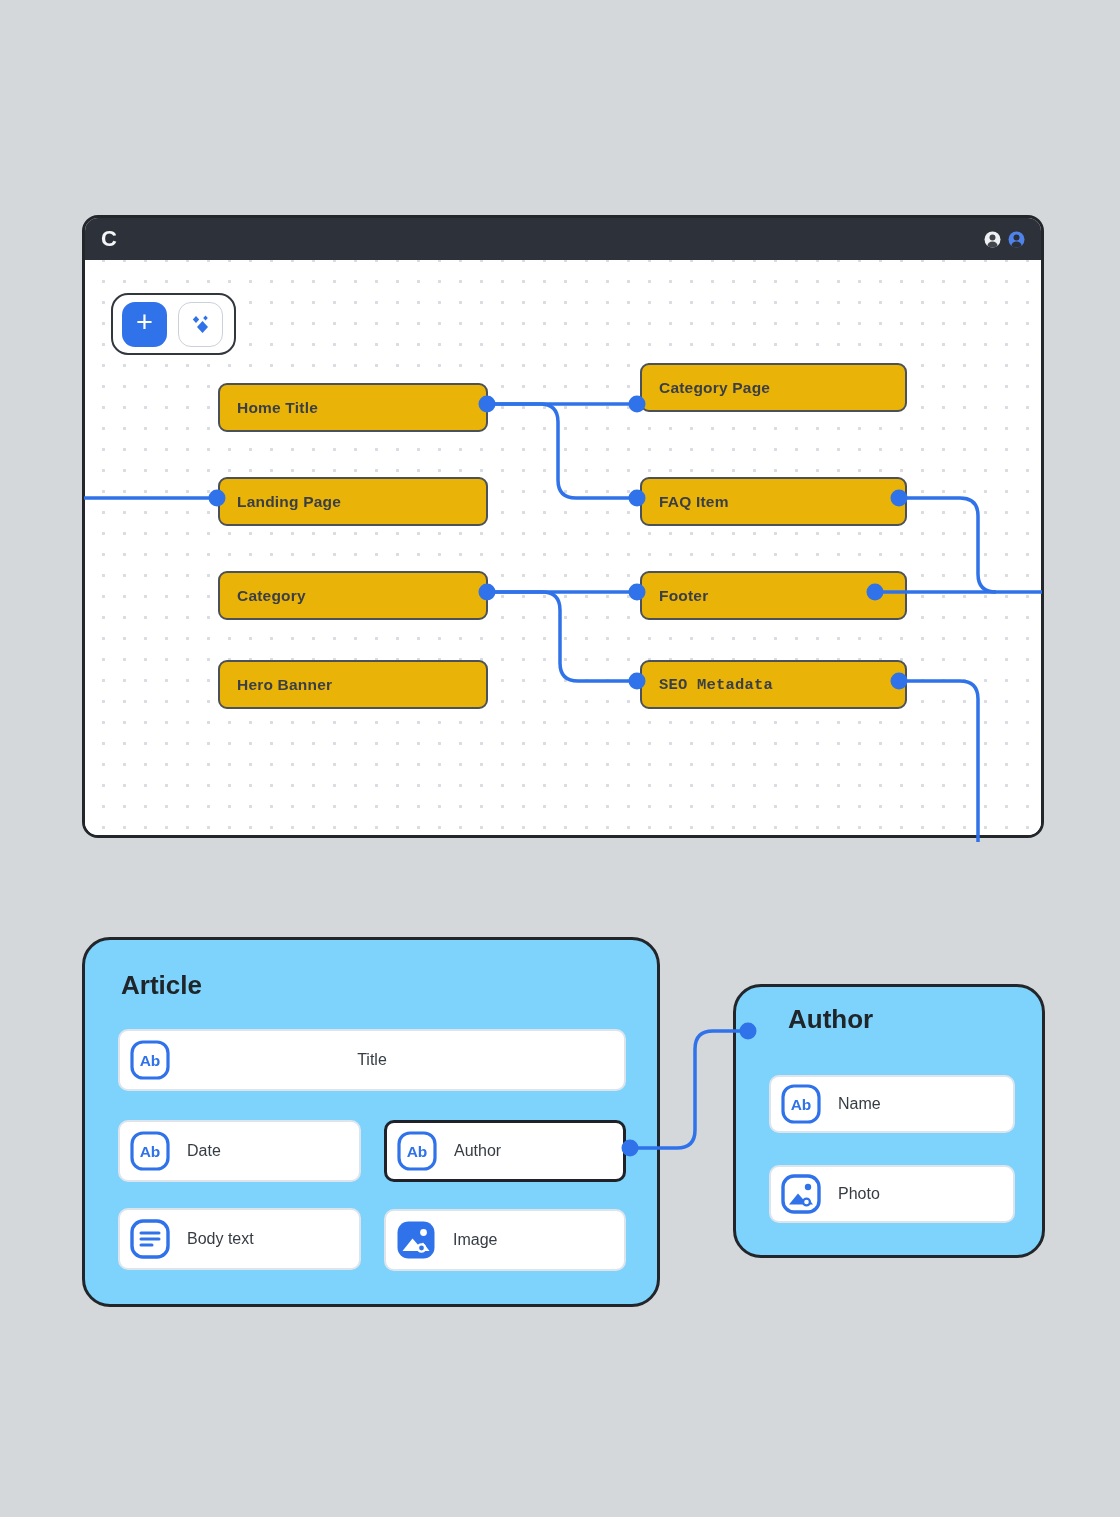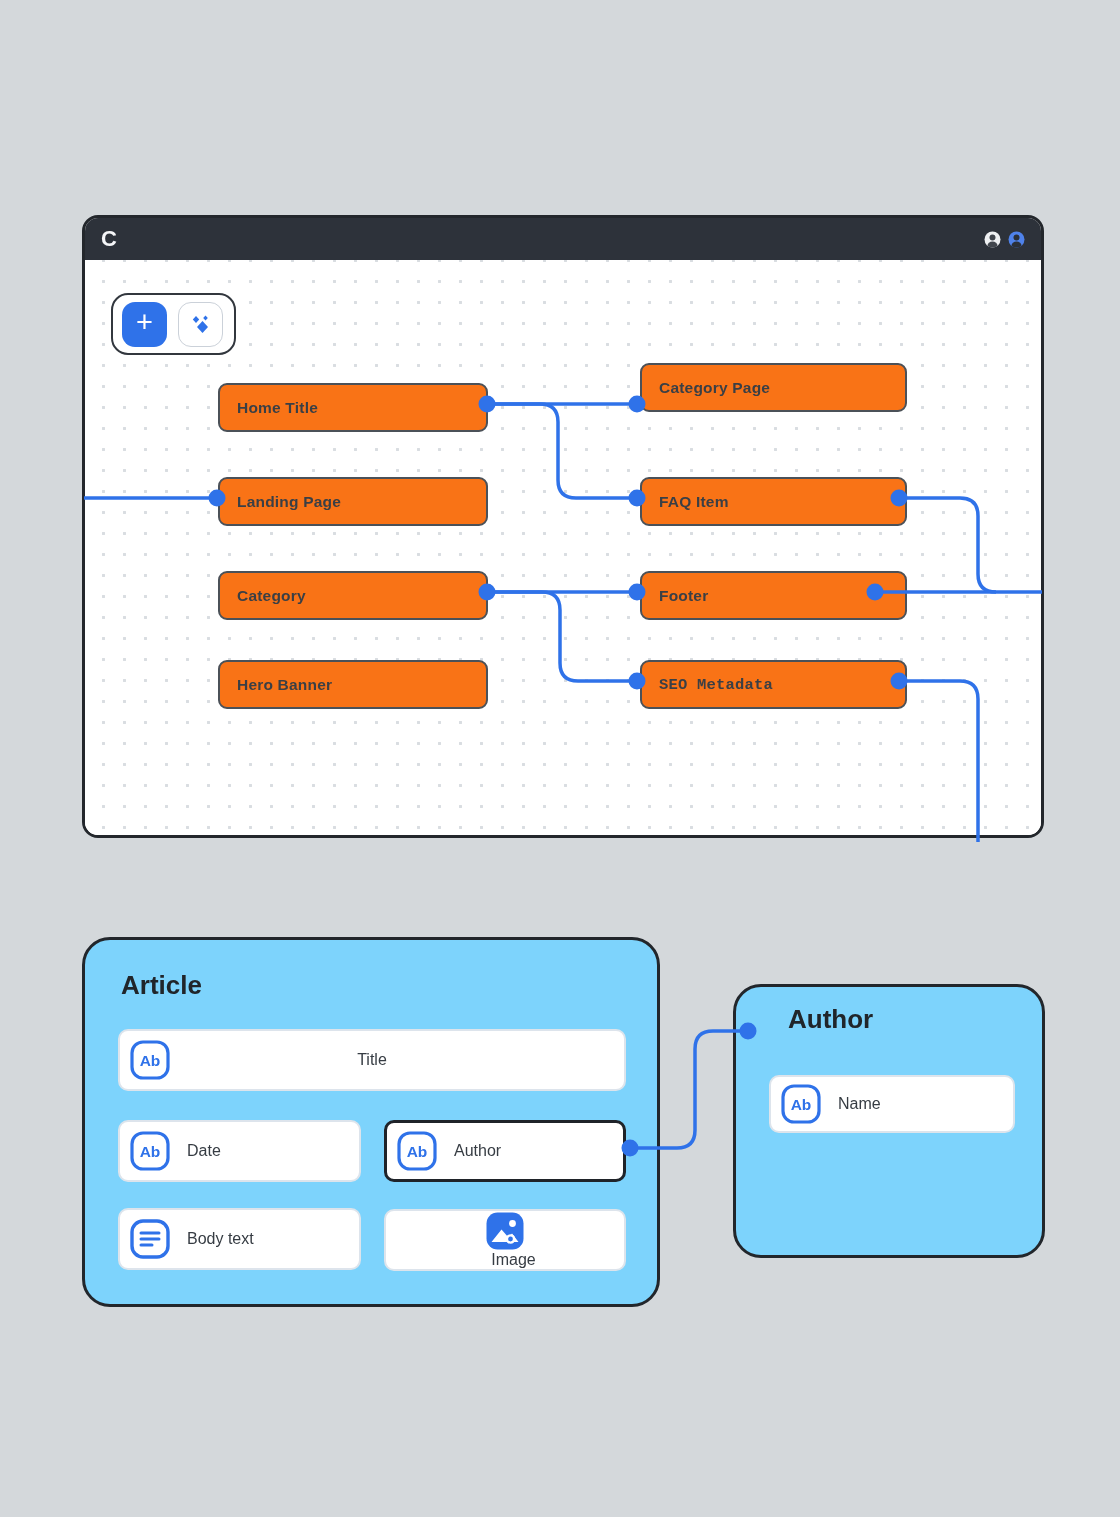--- a/index.html
+++ b/index.html
@@ -21,21 +21,21 @@
   .toolbar{position:absolute;left:26px;top:75px;width:125px;height:62px;background:#fff;
     border:2.5px solid #32373e;border-radius:17px;display:flex;align-items:center;
     padding:0 9px;gap:11px;box-sizing:border-box;z-index:5;}
   .tool-btn{width:45px;height:45px;border-radius:13px;display:flex;align-items:center;
     justify-content:center;box-sizing:border-box;cursor:pointer;}
   .tool-btn.add{background:#2f72e9;}
   .tool-btn.add span{color:#fff;font-size:29px;font-weight:300;line-height:1;margin-top:-3px;}
   .tool-btn.ai{background:#fff;border:1.5px solid #cbd1d9;}
 
   
-  .node{position:absolute;height:49px;background:#f97316;border:2.5px solid #4b5158;
+  .node{position:absolute;height:49px;background:#eab308;border:2.5px solid #4b5158;
     border-radius:9px;display:flex;align-items:center;padding:0 17px;box-sizing:border-box;z-index:4;}
   .node-label{font-size:15.5px;font-weight:600;color:#3a3f45;letter-spacing:.2px;}
 
   
   .card{position:absolute;background:#7dd3fc;border:3px solid #22262b;border-radius:28px;box-sizing:border-box;z-index:4;}
   .card-title{position:absolute;font-size:26px;font-weight:700;color:#20252a;}
   .field{position:absolute;background:#fff;border:2px solid #dde4ec;border-radius:10px;
     display:flex;align-items:center;padding:0 10px;box-sizing:border-box;}
   .field .field-label{margin-left:17px;font-size:16px;font-weight:400;color:#363c43;}
   .field.center .field-label{position:absolute;left:0;right:0;text-align:center;margin:0;}
@@ -155,21 +155,21 @@
         <rect x="2" y="2" width="36" height="36" rx="11" fill="#fff" stroke="#2f72e9" stroke-width="3.4"></rect>
         <g stroke="#2f72e9" stroke-width="3" stroke-linecap="round">
           <line x1="11" y1="14" x2="29" y2="14"></line>
           <line x1="11" y1="20" x2="29" y2="20"></line>
           <line x1="11" y1="26" x2="22" y2="26"></line>
         </g>
       </svg>
       <span class="field-label">Body text</span>
     </div>
 
-    <div class="field" style="left:299px;top:269px;width:242px;height:62px;flex-direction:column;">
+    <div class="field" style="left:299px;top:269px;width:242px;height:62px;">
       <svg class="field-icon" viewBox="0 0 40 40">
         <rect x="1.5" y="1.5" width="37" height="37" rx="11" fill="#2f72e9"></rect>
         <circle cx="27.5" cy="12.5" r="3.4" fill="#fff"></circle>
         <path d="M6.5 31 L16.5 18.5 L23.5 26.5 L27 22.5 L33.5 31 Z" fill="#fff"></path>
         <circle cx="25.5" cy="28" r="3.6" fill="#2f72e9" stroke="#fff" stroke-width="2.4"></circle>
       </svg>
       <span class="field-label">Image</span>
     </div>
   </div>
 
@@ -177,20 +177,29 @@
     <div class="card-title" style="left:52px;top:17px;">Author</div>
 
     <div class="field" style="left:33px;top:88px;width:246px;height:58px;">
       <svg class="field-icon" viewBox="0 0 40 40">
         <rect x="2" y="2" width="36" height="36" rx="11" fill="#fff" stroke="#2f72e9" stroke-width="3.2"></rect>
         <text x="20" y="26" text-anchor="middle" font-size="15.5" font-weight="bold" fill="#2f72e9">Ab</text>
       </svg>
       <span class="field-label">Name</span>
     </div>
 
+    <div class="field" style="left:33px;top:178px;width:246px;height:58px;">
+      <svg class="field-icon" viewBox="0 0 40 40">
+        <rect x="2" y="2" width="36" height="36" rx="11" fill="#fff" stroke="#2f72e9" stroke-width="3.4"></rect>
+        <circle cx="27" cy="13" r="3.2" fill="#2f72e9"></circle>
+        <path d="M8 30.5 L17 19.5 L24 27.5 L27 24 L32 30.5 Z" fill="#2f72e9"></path>
+        <circle cx="25.5" cy="28" r="3.4" fill="#fff" stroke="#2f72e9" stroke-width="2.2"></circle>
+      </svg>
+      <span class="field-label">Photo</span>
+    </div>
   </div>
 
   <svg class="overlay" width="1120" height="1517" viewBox="0 0 1120 1517">
     <g stroke="#2f72e9" stroke-width="3.5" fill="none">
       <path d="M 84 498 H 215"></path>
       <path d="M 487 404 H 637"></path>
       <path d="M 487 404 H 540 Q 558 404 558 422 V 480 Q 558 498 576 498 H 637"></path>
       <path d="M 487 592 H 637"></path>
       <path d="M 487 592 H 542 Q 560 592 560 610 V 663 Q 560 681 578 681 H 637"></path>
       <path d="M 899 498 H 960 Q 978 498 978 516 V 574 Q 978 592 996 592"></path>

